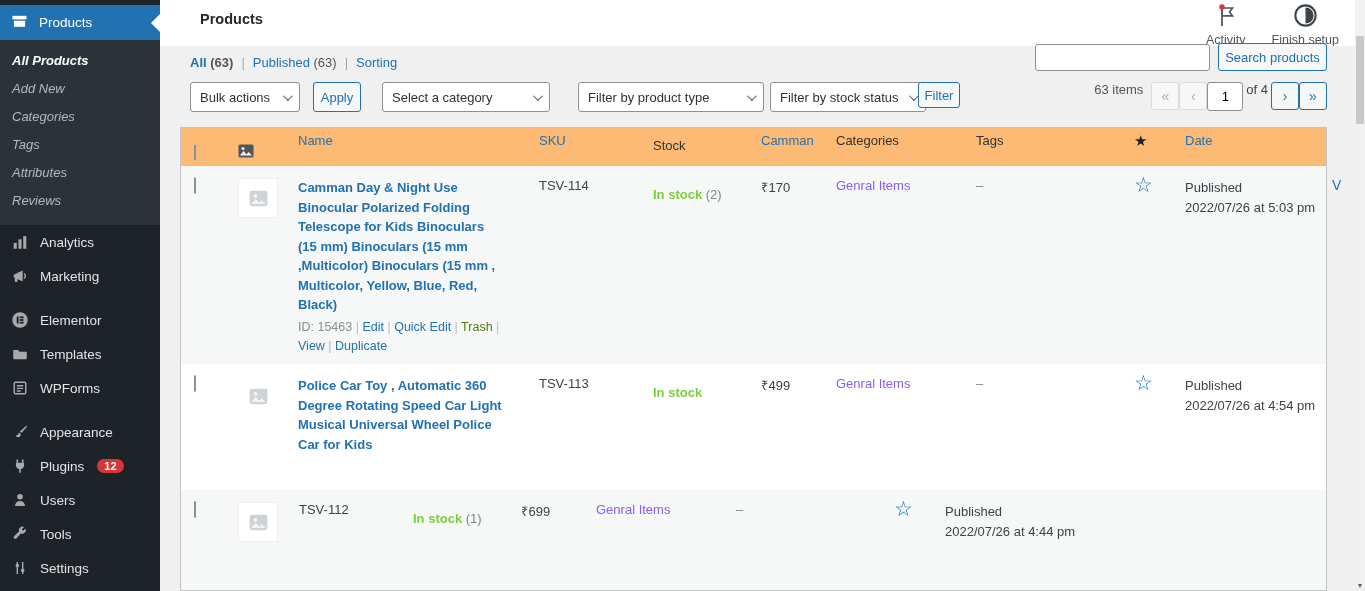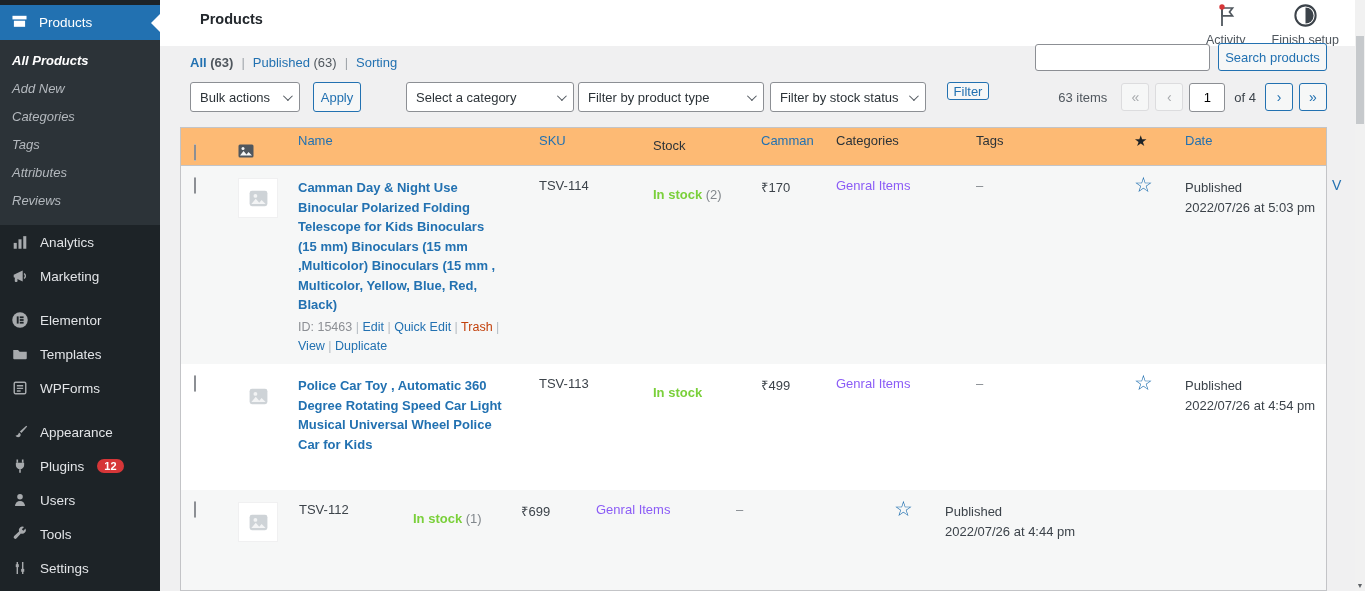--- a/index.html
+++ b/index.html
@@ -37,27 +37,27 @@
 
   .search-wrap { position:absolute; top:-2px; left:875px; display:flex; }
   .search-input { width:175px; height:27px; border:1px solid #8c8f94; border-radius:3px; background:#fff; padding:0 8px; font-size:13px; font-family:"Liberation Sans",sans-serif; }
   .btn { display:inline-flex; align-items:center; justify-content:center; background:#f6f7f7; border:1px solid #2271b1; color:#2271b1; border-radius:3px; font-size:13px; cursor:pointer; font-family:"Liberation Sans",sans-serif; }
   .search-btn { position:absolute; top:-3px; left:1058px; width:109px; height:28px; }
 
   .toolbar { position:absolute; left:30px; top:36px; height:30px; }
   .wp-select { position:absolute; top:0; height:30px; background:#fff; border:1px solid #8c8f94; border-radius:3px; color:#2c3338; font-size:13px; display:flex; align-items:center; padding:0 24px 0 9px; cursor:pointer; white-space:nowrap; }
   .wp-select .chev { position:absolute; right:9px; top:11px; width:7px; height:7px; border-right:1.6px solid #50575e; border-bottom:1.6px solid #50575e; transform:rotate(45deg) translateY(-2px); }
   .sel-bulk { left:0; width:110px; }
-  .sel-cat { left:216px; width:168px; }
+  .sel-cat { left:192px; width:168px; }
   .sel-type { left:388px; width:186px; }
   .sel-stock { left:580px; width:156px; }
   .btn-apply { position:absolute; left:123px; top:0; width:48px; height:30px; }
-  .btn-filter { position:absolute; left:757px; top:0; width:42px; height:18px; }
-
-  .pagination { position:absolute; top:36px; right:38px; height:30px; display:flex; align-items:center; gap:6px; font-size:13px; color:#50575e; }
+  .btn-filter { position:absolute; left:728px; top:0; width:42px; height:26px; }
+
+  .pagination { position:absolute; top:36px; right:38px; height:30px; display:flex; align-items:flex-start; font-size:13px; color:#50575e; }
   .pg-count { margin-right:8px; color:#50575e; }
   .pg-btn { width:28px; height:28px; display:inline-flex; align-items:center; justify-content:center; border-radius:3px; font-size:14px; cursor:pointer; }
   .pg-btn.disabled { background:#f6f7f7; border:1px solid #dcdcde; color:#a7aaad; cursor:default; }
   .pg-btn.active { background:#f6f7f7; border:1px solid #2271b1; color:#2271b1; }
   .pg-input { width:36px; height:29px; border:1px solid #8c8f94; border-radius:3px; text-align:center; font-size:13px; background:#fff; font-family:"Liberation Sans",sans-serif; }
   .pg-of { color:#3c434a; padding:0 3px; }
 
   
   .ptable { position:absolute; left:20px; top:81px; width:1147px; height:464px; background:#fff; border:1px solid #c3c4c7; overflow:hidden; }
   .trow { display:flex; width:1145px; }
@@ -87,21 +87,21 @@
   .rbody .checkbox { margin-top:2px; }
   .thumb-box { width:40px; height:40px; background:#fff; border:1px solid #f0f0f1; display:flex; align-items:center; justify-content:center; }
   .r1 .thumb-box { border-color:#fff; }
 
   .pname { color:#2271b1; font-weight:bold; font-size:13px; line-height:19.5px; cursor:pointer; }
   .row-actions { margin-top:3px; font-size:12.5px; line-height:19px; color:#8c8f94; }
   .ra { cursor:pointer; }
   .ra:not(:last-child)::after { content:" | "; color:#b5bcc2; font-weight:normal; }
   .ra-id { color:#8c8f94; cursor:default; }
   .ra-link { color:#2271b1; }
-  .ra-trash { color:#c2410c; }
+  .ra-trash { color:#4d7c0f; }
 
   .skutxt { color:#3c434a; }
   .instock { color:#7ad03a; font-weight:bold; }
   .stock-cnt { color:#81878c; }
   .pricetxt { color:#3c434a; }
   .catlink { color:#8b5cf6; cursor:pointer; }
   .dash { color:#81878c; }
   .rowstar { font-size:21px; color:#2271b1; line-height:18px; cursor:pointer; margin-top:-2px; display:inline-block; }
   .datecell { line-height:19.5px; color:#3c434a; }
 

